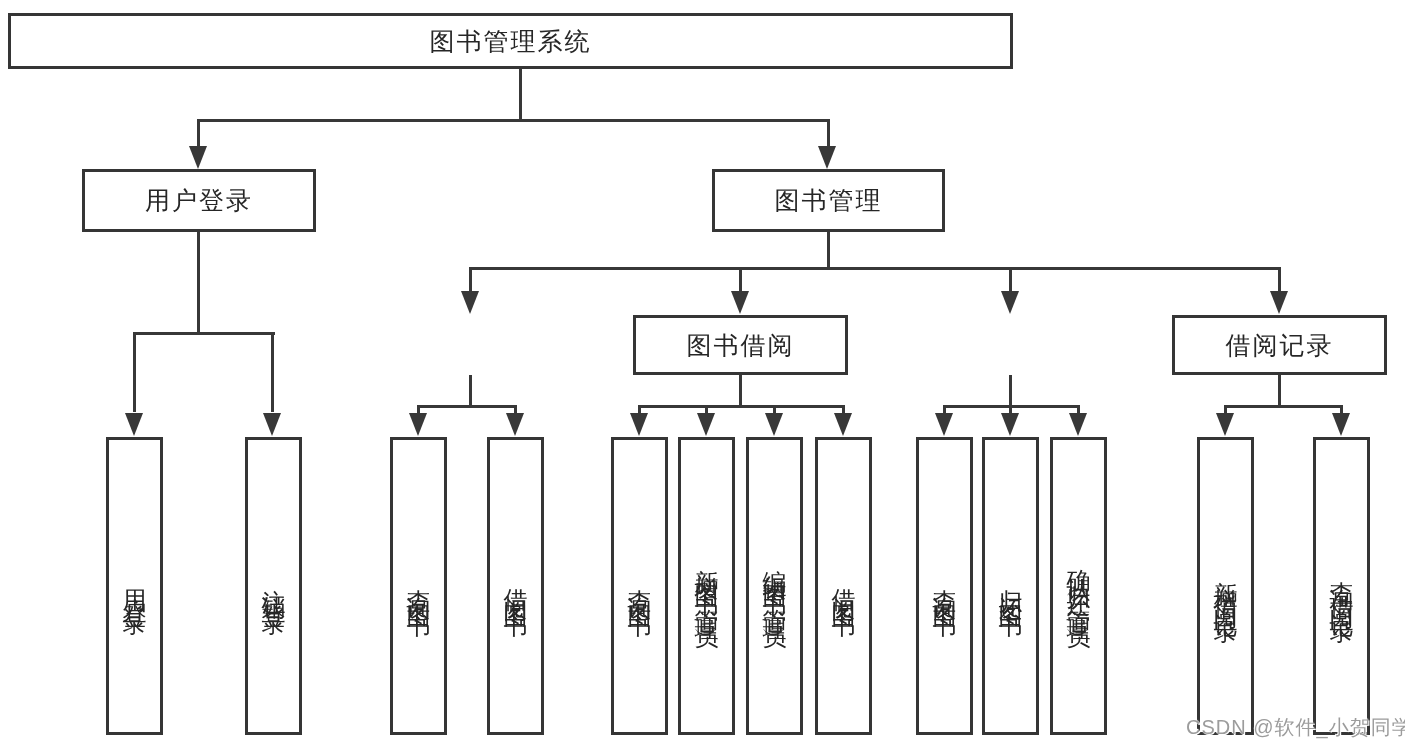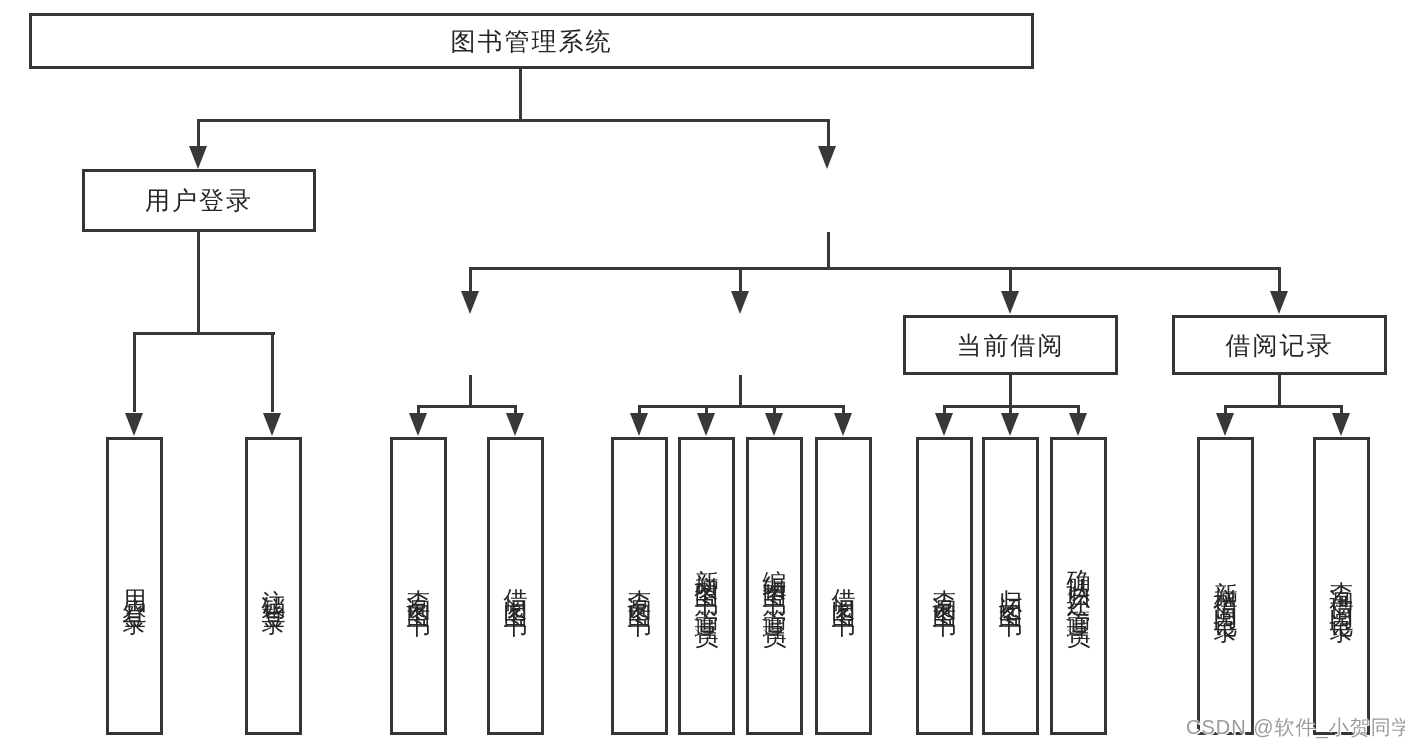--- a/index.html
+++ b/index.html
@@ -31,55 +31,58 @@
     position:absolute; font-size:20px; color:#9c9c9c; letter-spacing:1px;
     white-space:nowrap;
     text-shadow:0 0 2px #ffffff, 1px 1px 0 #ffffff, -1px -1px 0 #ffffff;
   }
 </style>
 </head>
 <body>
 
 <div class="stage">
 
-  <div class="box" style="left:29px;top:13px;width:1005px;height:56px">
+  <div class="box" style="left:8px;top:13px;width:1005px;height:56px">
     <span class="hlabel">图书管理系统</span>
   </div>
 
   <div class="vline" style="left:519px;top:69px;height:52px"></div>
   <div class="hline" style="left:197px;top:119px;width:633px"></div>
   <div class="vline" style="left:197px;top:121px;height:27px"></div>
   <div class="vline" style="left:827px;top:121px;height:27px"></div>
   <div class="arrow" style="left:189px;top:146px"></div>
   <div class="arrow" style="left:818px;top:146px"></div>
 
   <div class="box" style="left:82px;top:169px;width:234px;height:63px">
     <span class="hlabel">用户登录</span>
+  </div>
+  <div class="box" style="left:712px;top:169px;width:233px;height:63px">
+    <span class="hlabel">图书管理</span>
   </div>
 
   <div class="vline" style="left:197px;top:232px;height:103px"></div>
   <div class="hline" style="left:133px;top:332px;width:142px"></div>
   <div class="vline" style="left:133px;top:334px;height:78px"></div>
   <div class="vline" style="left:271px;top:334px;height:78px"></div>
   <div class="arrow" style="left:125px;top:413px"></div>
   <div class="arrow" style="left:263px;top:413px"></div>
 
   <div class="vline" style="left:827px;top:232px;height:38px"></div>
   <div class="hline" style="left:469px;top:267px;width:812px"></div>
   <div class="vline" style="left:469px;top:270px;height:22px"></div>
   <div class="vline" style="left:739px;top:270px;height:22px"></div>
   <div class="vline" style="left:1009px;top:270px;height:22px"></div>
   <div class="vline" style="left:1278px;top:270px;height:22px"></div>
   <div class="arrow" style="left:461px;top:291px"></div>
   <div class="arrow" style="left:731px;top:291px"></div>
   <div class="arrow" style="left:1001px;top:291px"></div>
   <div class="arrow" style="left:1270px;top:291px"></div>
 
-  <div class="box" style="left:903px;top:315px;width:215px;height:60px">
-    <span class="hlabel">当前借阅</span>
+  <div class="box" style="left:633px;top:315px;width:215px;height:60px">
+    <span class="hlabel">图书借阅</span>
   </div>
   <div class="box" style="left:1172px;top:315px;width:215px;height:60px">
     <span class="hlabel">借阅记录</span>
   </div>
 
   <div class="vline" style="left:469px;top:375px;height:32px"></div>
   <div class="hline" style="left:417px;top:405px;width:100px"></div>
   <div class="vline" style="left:417px;top:407px;height:8px"></div>
   <div class="vline" style="left:514px;top:407px;height:8px"></div>
   <div class="arrow" style="left:409px;top:413px"></div>

